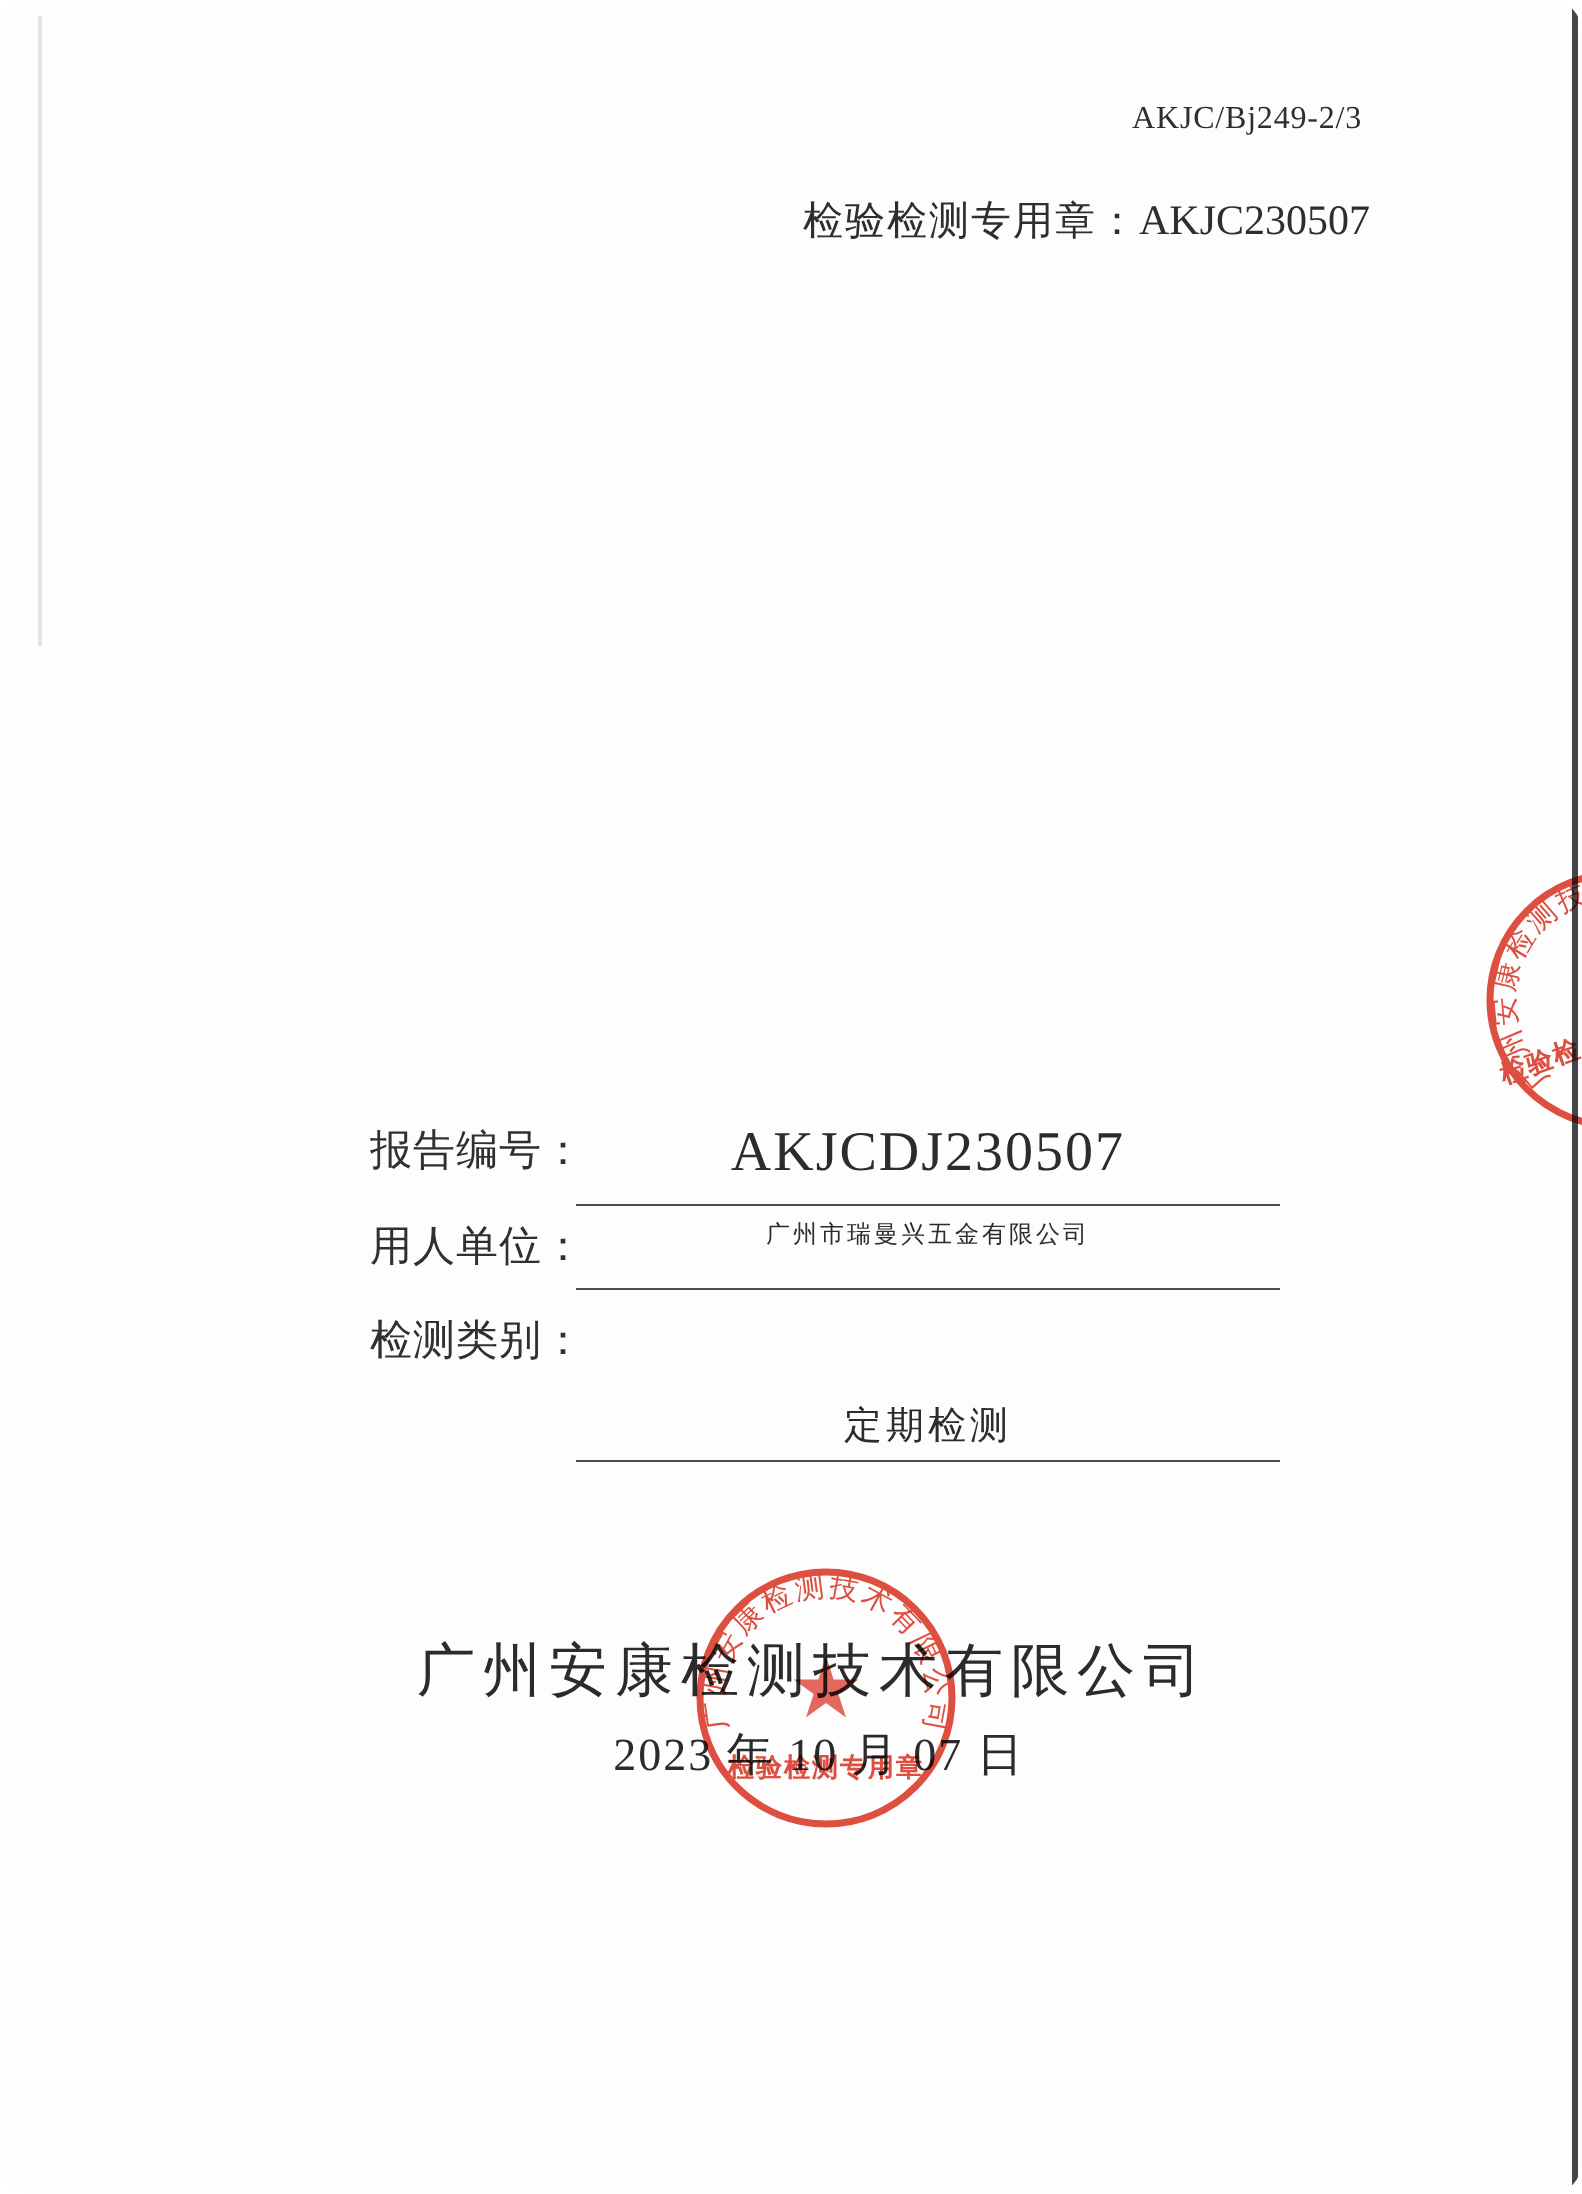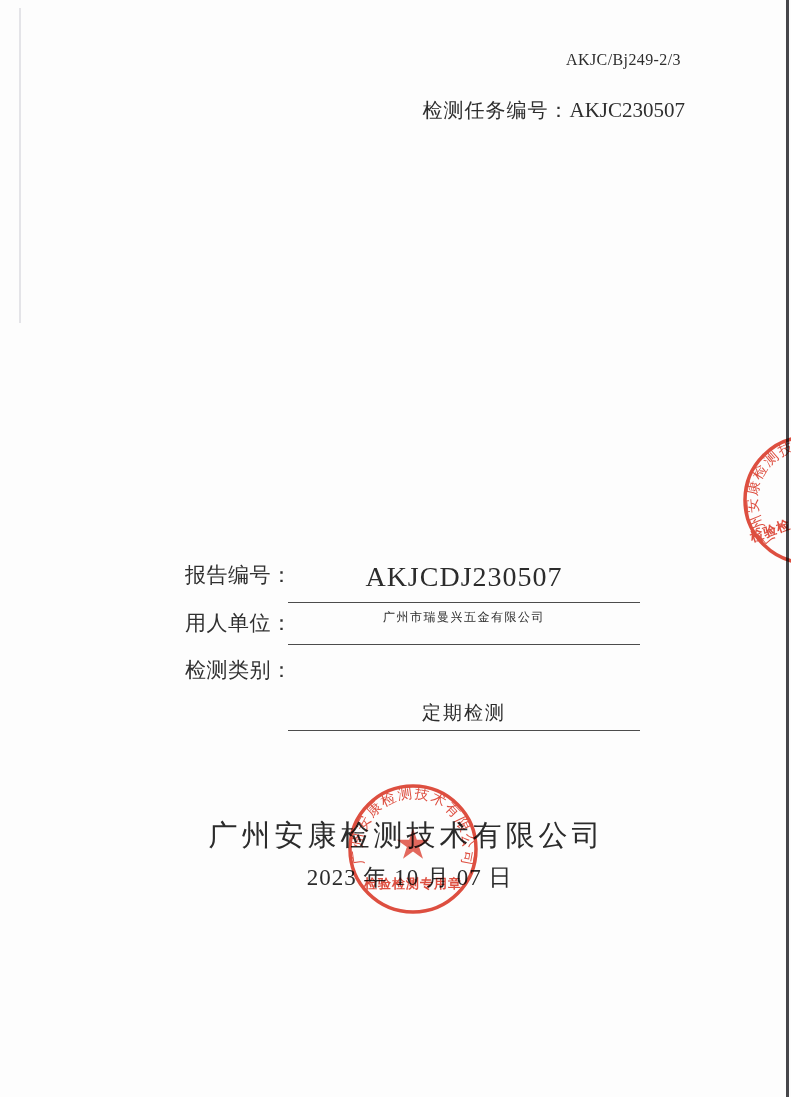--- a/index.html
+++ b/index.html
@@ -3,20 +3,21 @@
 <meta charset="utf-8">
 <style>
   html,body{margin:0;padding:0;background:#ffffff;}
   .page{
     position:relative;
     width:791px;height:1097px;
     background:#fdfdfd;
     overflow:hidden;
     font-family:"Liberation Serif","DejaVu Serif",serif;
     color:#2c2c2c;
+    border-radius:16px;
   }
   
   .scan-edge-right{position:absolute;left:786px;top:0;width:3px;height:1097px;background:#46464a;}
   .scan-line-left{position:absolute;left:19px;top:8px;width:2px;height:315px;background:#e4e4e8;}
 
   .doc-code{position:absolute;top:51px;right:110px;font-size:16px;letter-spacing:.4px;color:#2e2e2e;}
   .task-line{position:absolute;top:97px;right:106px;font-size:20px;color:#2e2e2e;}
   .task-line .zh{letter-spacing:1px;}
   .task-line .val{font-size:21px;}
 
@@ -61,21 +62,21 @@
 <body>
 
 <div class="page">
 
   <div class="scan-edge-right"></div>
   <div class="scan-line-left"></div>
 
   <div class="doc-code">AKJC/Bj249-2/3</div>
 
   <div class="task-line">
-    <span class="zh">检测任务编号：</span><span class="val">AKJC230507</span>
+    <span class="zh">检验检测专用章：</span><span class="val">AKJC230507</span>
   </div>
 
 
   <div class="field-row r1">
     <span class="field-label">报告编号：</span>
     <span class="field-value">AKJCDJ230507</span>
   </div>
 
   <div class="field-row r2">
     <span class="field-label">用人单位：</span>

